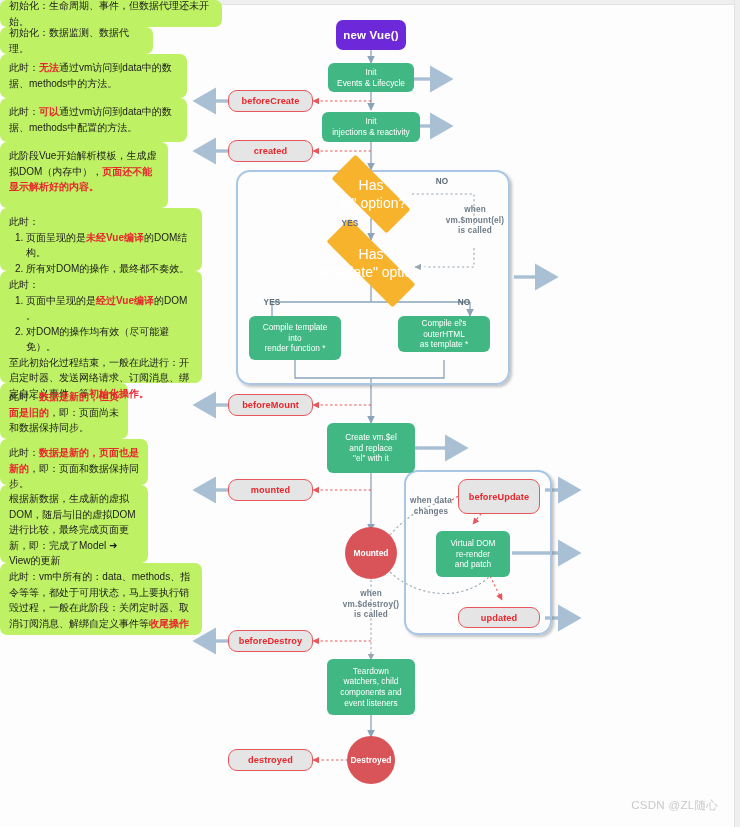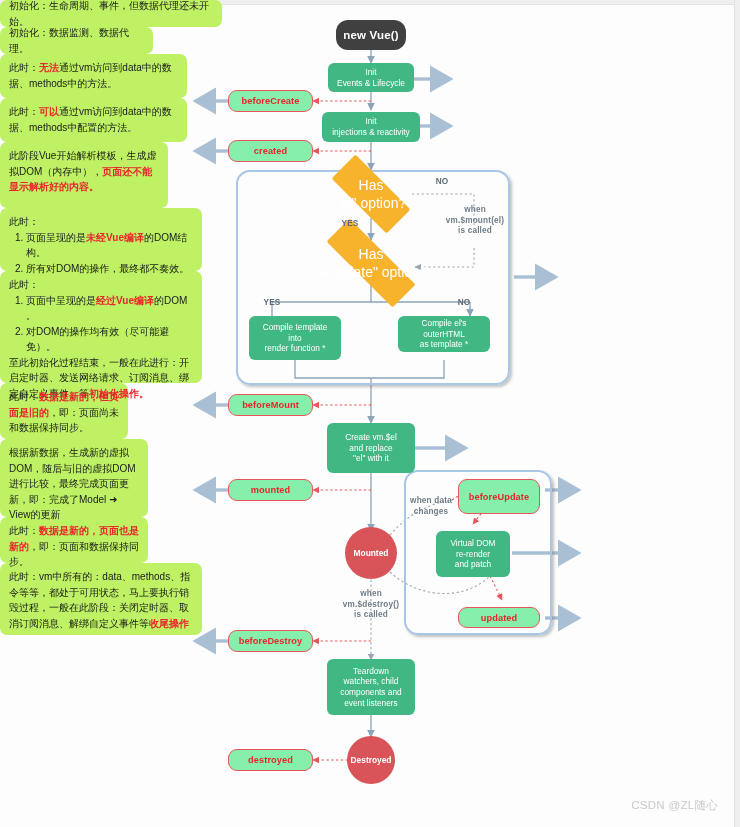--- a/index.html
+++ b/index.html
@@ -27,22 +27,22 @@
     background: #efefef; border-left: 1px solid #e2e2e2;
   }
   #canvas { position: absolute; left: 0; top: 0; width: 740px; height: 827px; }
 
   svg.edges { position: absolute; left: 0; top: 0; width: 740px; height: 827px; pointer-events: none; }
 
   .node { position: absolute; display: flex; align-items: center; justify-content: center; text-align: center; }
 
   
   .n-start {
-    background: #404040; color: #ffffff;
-    border-radius: 12px;
+    background: #6d28d9; color: #ffffff;
+    border-radius: 7px;
     font-size: 11.5px; font-weight: bold;
     letter-spacing: .2px;
   }
   
   .n-green {
     background: #3cb371; background: #41b883; color: #ffffff;
     border-radius: 6px;
     font-size: 8.3px; line-height: 1.28;
     padding: 3px 4px;
   }
@@ -59,21 +59,21 @@
     font-size: 14px; line-height: 1.3; white-space: nowrap;
   }
   
   .n-circle {
     background: #d9534f; background: #d95459; color: #ffffff;
     border-radius: 50%;
     font-size: 8.4px; font-weight: bold;
   }
   
   .n-hook {
-    background: #86efac; border: 1.4px solid #e8565b;
+    background: #e5e5e5; border: 1.4px solid #e8565b;
     border-radius: 9px;
     color: #e8262c; font-size: 9.2px; font-weight: bold;
     letter-spacing: .1px;
   }
   
   .n-note {
     background: #bef264; color: #1b1b1b;
     border-radius: 7px;
     font-size: 10px; line-height: 1.55;
     padding: 6px 9px;
@@ -305,28 +305,28 @@
         <li><span>页面中呈现的是</span><span class="hl">经过Vue编译</span><span>的DOM 。</span></li>
         <li>对DOM的操作均有效（尽可能避免）。</li>
       </ol>
       <span>至此初始化过程结束，一般在此进行：开启定时器、发送网络请求、订阅消息、绑定自定义事件、等</span><span class="hl">初始化操作。</span>
     </div>
 
     <div class="n-note" style="left:570px;top:468px;width:128px;height:56px;">
       <span>此时：</span><span class="hl">数据是新的，但页面是旧的</span><span>，即：页面尚未和数据保持同步。</span>
     </div>
 
+    <div class="n-note" style="left:570px;top:612px;width:148px;height:46px;">
+      <span>此时：</span><span class="hl">数据是新的，页面也是新的</span><span>，即：页面和数据保持同步。</span>
+    </div>
+
     <div class="n-note" style="left:570px;top:528px;width:148px;height:78px;">
       <span>根据新数据，生成新的虚拟DOM，随后与旧的虚拟DOM进行比较，最终完成页面更新，即：完成了Model ➜ View的更新</span>
     </div>
 
-    <div class="n-note" style="left:570px;top:612px;width:148px;height:46px;">
-      <span>此时：</span><span class="hl">数据是新的，页面也是新的</span><span>，即：页面和数据保持同步。</span>
-    </div>
-
     <div class="n-note" style="left:8px;top:610px;width:202px;height:72px;">
       <span>此时：vm中所有的：data、methods、指令等等，都处于可用状态，马上要执行销毁过程，一般在此阶段：关闭定时器、取消订阅消息、解绑自定义事件等</span><span class="hl">收尾操作</span>
     </div>
 
     <div class="watermark" style="right:22px;bottom:14px;">CSDN @ZL随心</div>
 
   </div>
 </div>
 
 </body></html>

